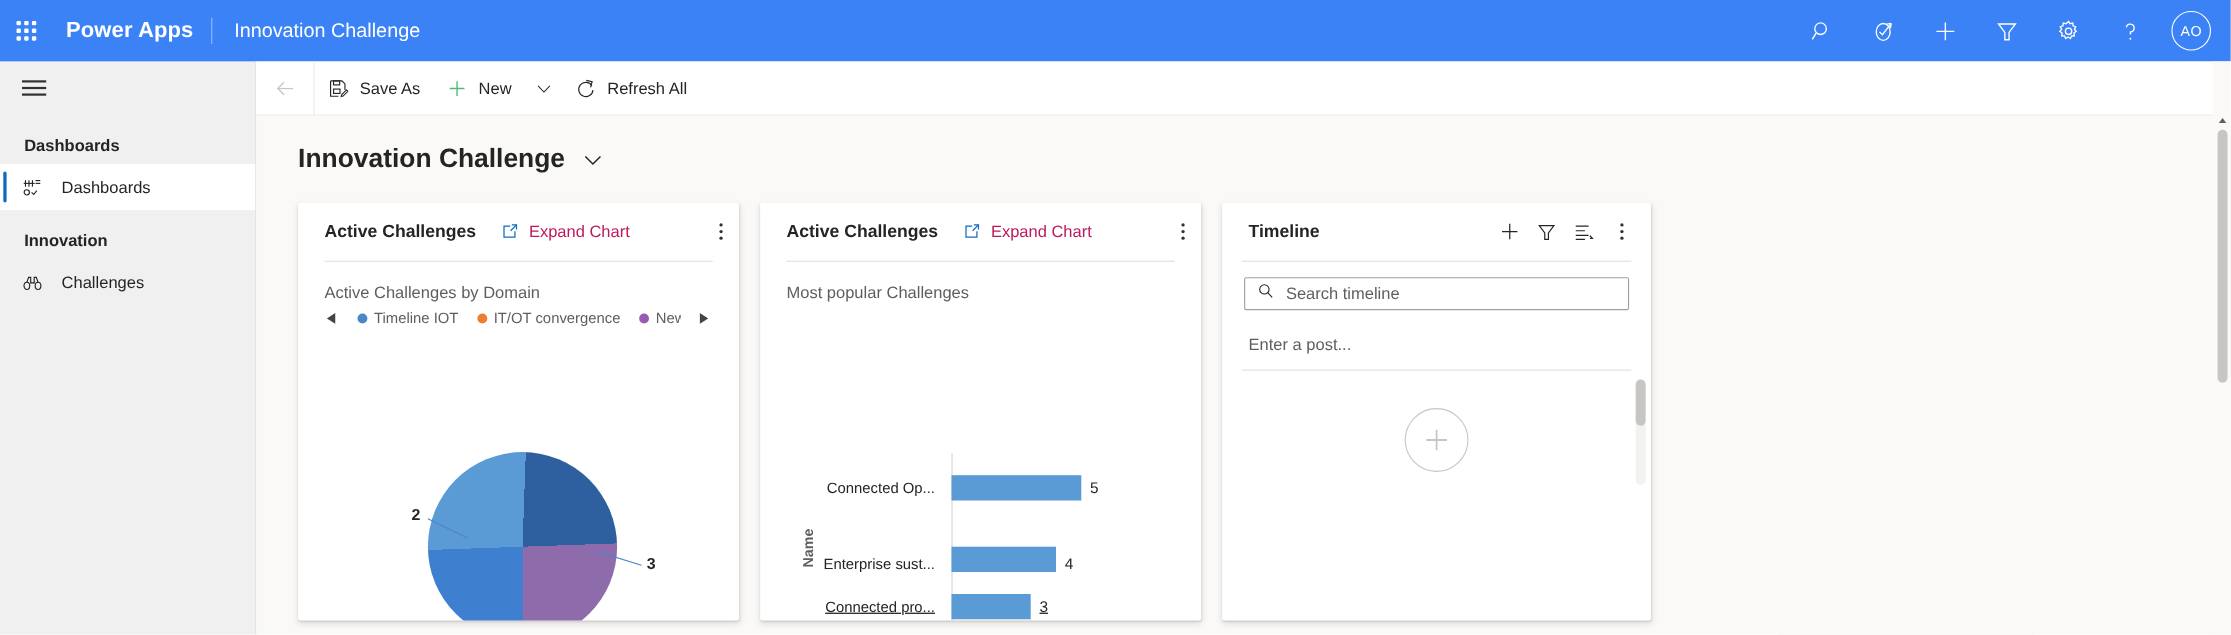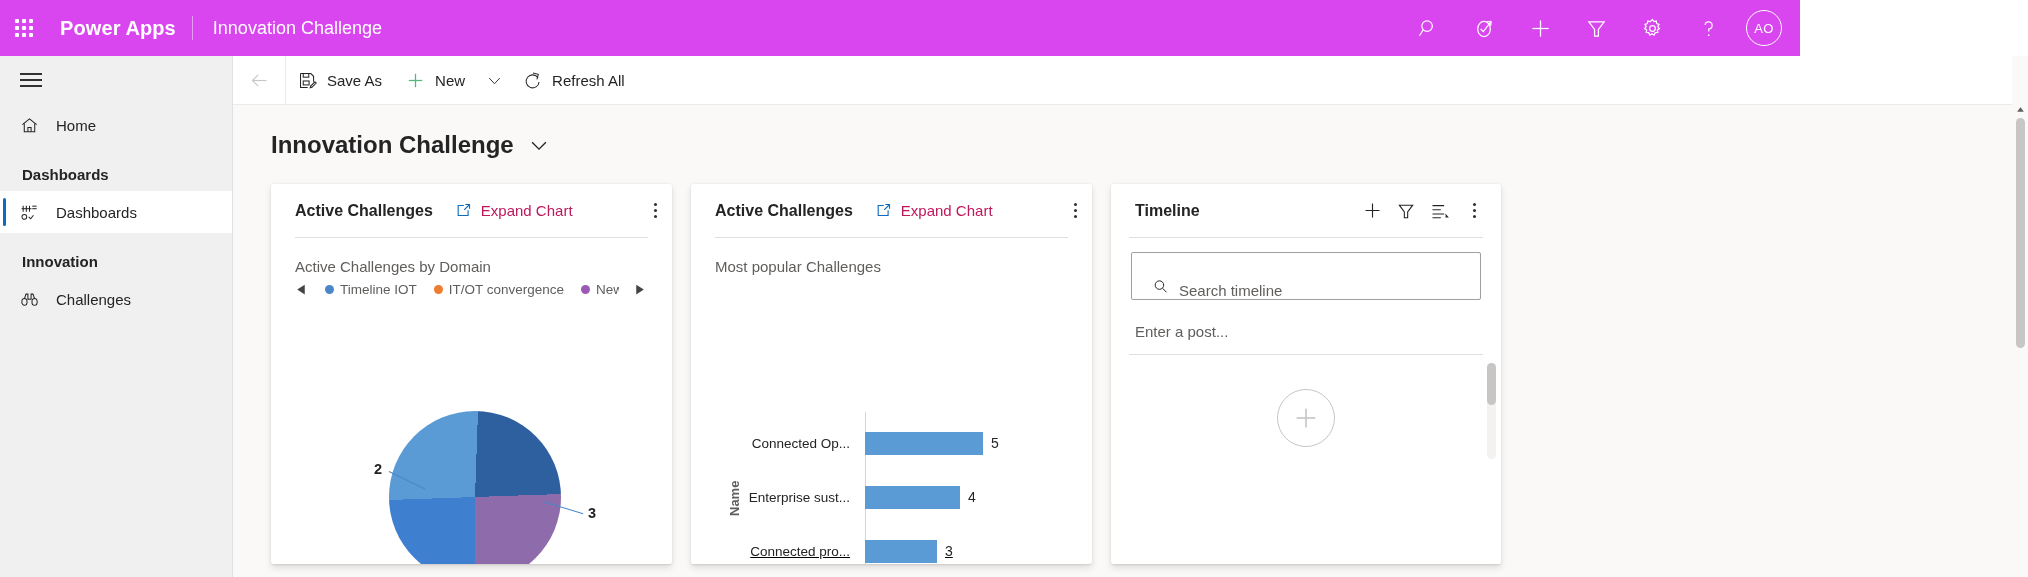--- a/index.html
+++ b/index.html
@@ -5,22 +5,22 @@
   * { box-sizing: border-box; margin: 0; padding: 0; }
   html, body {
     width: 2028px; height: 577px;
     font-family: "Liberation Sans", sans-serif;
     background: #ffffff; overflow: hidden;
   }
   body { position: relative; }
 
   
   .topbar {
-    position: absolute; left: 0; top: 0; width: 1800px; height: 56px;
-    background: #d946ef; display: flex; align-items: center;
+    position: absolute; left: 0; top: 0; width: 2028px; height: 56px;
+    background: #3b82f6; display: flex; align-items: center;
   }
   .waffle { width: 48px; height: 56px; display: flex; align-items: center; justify-content: center; cursor: pointer; }
   .waffle-grid { display: grid; grid-template-columns: repeat(3, 4px); grid-template-rows: repeat(3, 4px); gap: 3px; }
   .waffle-grid i { display: block; width: 4px; height: 4px; background: #fff; border-radius: 1px; }
   .brand { color: #fff; font-size: 20px; font-weight: bold; padding: 0 16px 0 12px; letter-spacing: .1px; white-space: nowrap; }
   .hdr-sep { width: 1px; height: 24px; background: rgba(255,255,255,.45); }
   .app-name { color: #fff; font-size: 18px; padding-left: 20px; white-space: nowrap; font-weight: 400; }
   .hdr-right { margin-left: auto; display: flex; align-items: center; padding-right: 18px; }
   .hdr-btn { width: 56px; height: 56px; display: flex; align-items: center; justify-content: center; cursor: pointer; }
   .hdr-btn svg { display: block; }
@@ -128,22 +128,22 @@
   .bar-row { position: absolute; left: 0; width: 401px; height: 46px; display: flex; align-items: center; }
   .bar-cat { width: 168px; text-align: right; font-size: 13.5px; color: #242424; padding-right: 9px; white-space: nowrap; }
   .bar-fill { height: 23px; background: #5b9bd5; margin-left: 6px; }
   .bar-val { font-size: 14px; color: #242424; margin-left: 8px; font-weight: normal; }
 
   
   .tl-head { display: flex; align-items: center; height: 53px; padding: 0 14px 0 24px; }
   .tl-icons { margin-left: auto; display: flex; align-items: center; }
   .tl-ic { width: 34px; height: 34px; display: flex; align-items: center; justify-content: center; cursor: pointer; }
   .tl-search {
-    margin: 0 20px; height: 48px; border: 1px solid #a19f9d; border-radius: 2px;
-    display: flex; align-items: flex-end; padding: 0 20px; background: #fff;
+    margin: 0 20px; height: 30px; border: 1px solid #a19f9d; border-radius: 2px;
+    display: flex; align-items: center; padding: 0 10px; background: #fff;
   }
   .tl-search input {
     border: none; outline: none; font-size: 15px; color: #242424; width: 100%;
     font-family: "Liberation Sans", sans-serif; background: transparent; padding-left: 10px;
   }
   .tl-search input::placeholder { color: #605e5c; }
   .tl-post { font-size: 15px; color: #605e5c; padding: 23px 0 0 24px; }
   .tl-divider { height: 1px; background: #e1dfdd; margin: 14px 18px 0 18px; }
   .tl-body { position: relative; height: 110px; }
   .plus-circle {
@@ -223,30 +223,20 @@
     </div>
     <div class="avatar">AO</div>
   </div>
 </div>
 
 <div class="sidebar">
   <div class="hamburger">
       <span></span>
     </div>
 
-  <div class="nav-item">
-    <span class="ic">
-      <svg width="19" height="19" viewBox="0 0 24 24" fill="none" stroke="#242424" stroke-width="1.3">
-        <path d="M3 11 L12 3.6 L21 11"></path>
-          <path d="M5.4 9.6 V20 H18.6 V9.6"></path>
-          <path d="M10 20 V14.5 H14 V20"></path>
-      </svg>
-    </span>
-    <span class="lbl">Home</span>
-  </div>
 
 
 
   <div class="nav-group">Dashboards</div>
 
   <div class="nav-item active">
     <span class="ic">
       <svg width="19" height="19" viewBox="0 0 24 24" fill="none" stroke="#242424" stroke-width="1.3">
         <line x1="4" y1="3.5" x2="4" y2="11"></line>
           <line x1="8" y1="3.5" x2="8" y2="11"></line>
@@ -420,21 +410,21 @@
 
       <div class="bars">
         <div class="bar-axis"></div>
         <div class="bar-ylabel">Name</div>
 
         <div class="bar-row" style="top:8px;">
           <span class="bar-cat">Connected Op...</span>
           <span class="bar-fill" style="width:118px;"></span>
           <span class="bar-val">5</span>
         </div>
-        <div class="bar-row" style="top:62px;">
+        <div class="bar-row" style="top:62px;align-items:flex-end;">
           <span class="bar-cat">Enterprise sust...</span>
           <span class="bar-fill" style="width:95px;"></span>
           <span class="bar-val">4</span>
         </div>
         <div class="bar-row" style="top:116px;text-decoration:underline;">
           <span class="bar-cat">Connected pro...</span>
           <span class="bar-fill" style="width:72px;"></span>
           <span class="bar-val">3</span>
         </div>
       </div>

